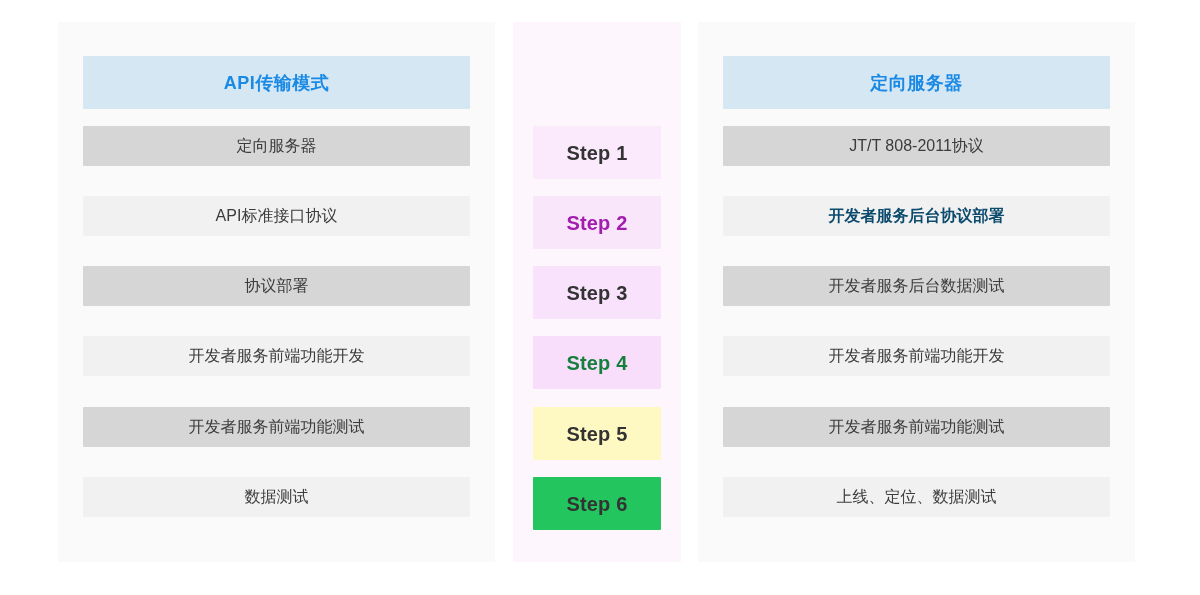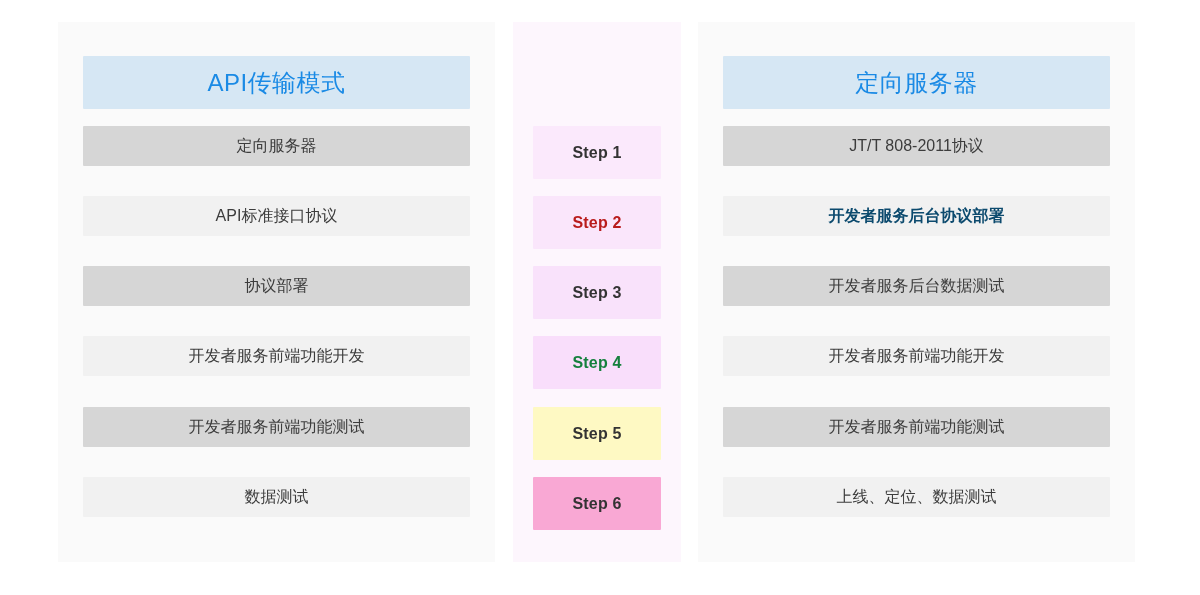--- a/index.html
+++ b/index.html
@@ -40,22 +40,22 @@
     top: 34px;
     height: 53px;
     background: #d6e7f4;
     display: flex;
     align-items: center;
     justify-content: center;
     border-radius: 1px;
   }
   .mode-header-text {
     color: #1a8ae5;
-    font-size: 24px;
-    font-weight: normal;
+    font-size: 18px;
+    font-weight: bold;
     letter-spacing: 0.5px;
     line-height: 1;
   }
 
   
   .row {
     position: absolute;
     left: 25px;
     right: 25px;
     height: 40px;
@@ -88,21 +88,21 @@
     left: 20px;
     right: 20px;
     height: 53px;
     display: flex;
     align-items: center;
     justify-content: center;
     border-radius: 1px;
   }
   .step-text {
     color: #333333;
-    font-size: 16px;
+    font-size: 20px;
     font-weight: bold;
     line-height: 1;
     letter-spacing: 0.2px;
   }
 
   .sr0 { top: 104px; }
   .sr1 { top: 174px; }
   .sr2 { top: 244px; }
   .sr3 { top: 314px; }
   .sr4 { top: 385px; }
@@ -136,32 +136,32 @@
     <div class="row r5 shade-light">
       <span class="row-text" style="color: rgb(60, 60, 60);">数据测试</span>
     </div>
   </div>
 
   <div class="panel panel-mid" style="background: rgb(253, 246, 253);">
     <div class="step sr0" style="background: rgb(251, 233, 252);">
       <span class="step-text" style="color: rgb(51, 51, 51);">Step 1</span>
     </div>
     <div class="step sr1" style="background: rgb(250, 230, 251);">
-      <span class="step-text" style="color: #b91c1c;">Step 2</span>
+      <span class="step-text" style="color: #a21caf;">Step 2</span>
     </div>
     <div class="step sr2" style="background: rgb(249, 226, 251);">
       <span class="step-text" style="color: rgb(51, 51, 51);">Step 3</span>
     </div>
     <div class="step sr3" style="background: rgb(249, 222, 251);">
       <span class="step-text" style="color: #15803d;">Step 4</span>
     </div>
     <div class="step sr4" style="background: #fef9c3;">
       <span class="step-text" style="color: rgb(51, 51, 51);">Step 5</span>
     </div>
-    <div class="step sr5" style="background: #f9a8d4; text-align: center;">
+    <div class="step sr5" style="background: #22c55e; text-align: center;">
       <span class="step-text" style="color: rgb(51, 51, 51);">Step 6</span>
     </div>
   </div>
 
   <div class="panel panel-right" style="background: rgb(250, 250, 250);">
     <div class="mode-header" style="background: rgb(214, 231, 244);">
       <span class="mode-header-text" style="color: rgb(26, 138, 229);">定向服务器</span>
     </div>
 
     <div class="row r0 shade-dark">

